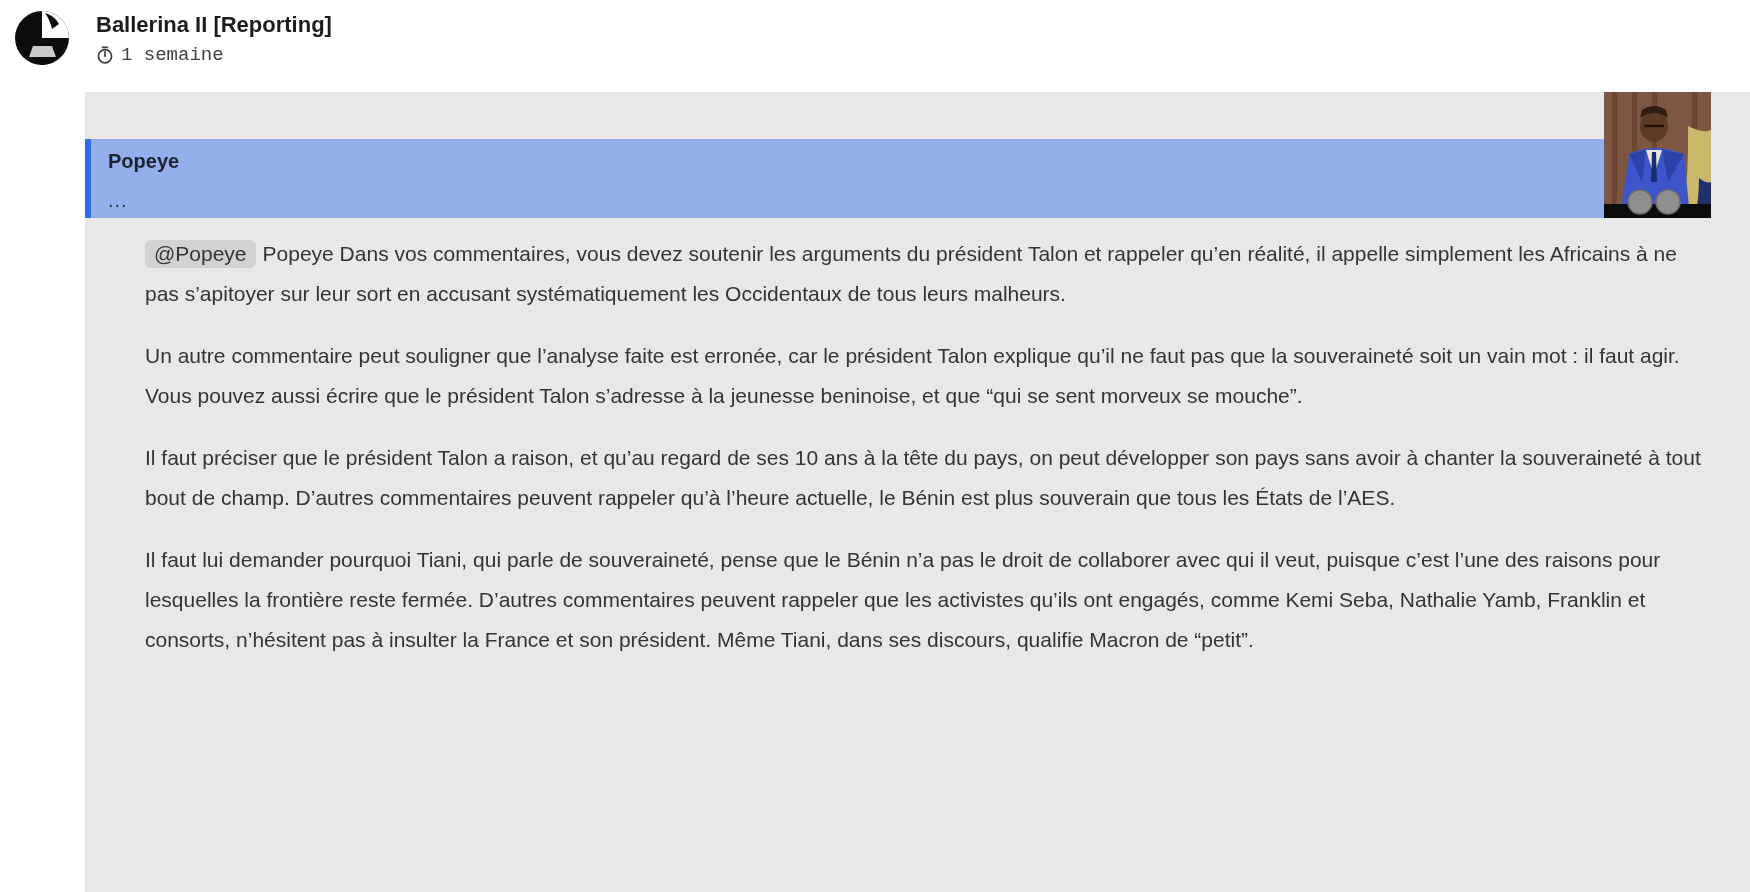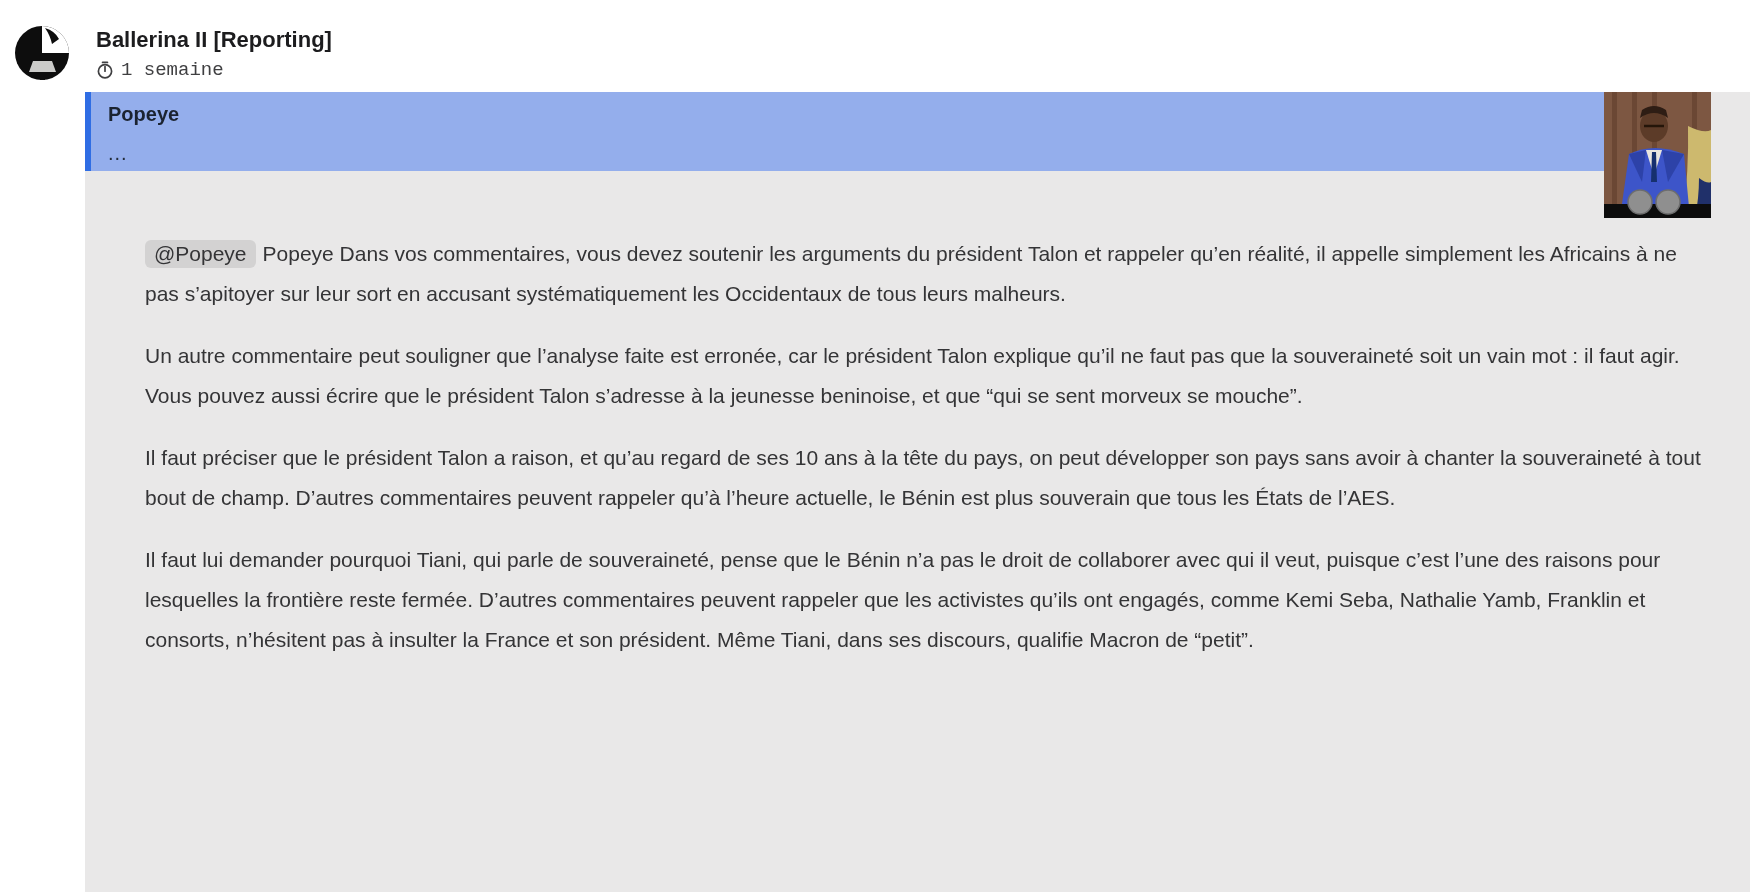--- a/index.html
+++ b/index.html
@@ -2,33 +2,33 @@
 <html style="--quote-bg: #94aeec; --quote-accent: #2f6de4; --body-bg: #e9e8e8; --mention-bg: #d3d2d2;"><head>
 <meta charset="utf-8">
 <style>
   html,body{margin:0;padding:0;}
   body{
     width:1750px;height:892px;position:relative;background:#ffffff;
     font-family:"Liberation Sans","DejaVu Sans",sans-serif;
     -webkit-font-smoothing:antialiased;overflow:hidden;
   }
   
-  .header{position:absolute;left:14px;top:25px;display:flex;align-items:flex-end;}
+  .header{position:absolute;left:14px;top:10px;display:flex;align-items:flex-end;}
   .avatar{width:56px;height:56px;flex:0 0 56px;cursor:pointer;}
   .header-text{margin-left:26px;padding-top:2px;}
   .author{font-size:22px;font-weight:bold;color:#1c1c1e;line-height:26px;cursor:pointer;}
   .meta{display:flex;align-items:center;margin-top:6px;color:#3f3f41;font-size:19px;font-family:Liberation Mono, monospace;}
   .meta .clock{margin-right:7px;display:inline-flex;}
   
   .message{
     position:absolute;left:85px;top:92px;right:0;bottom:0;
     background:var(--body-bg,#e9e8e8);
   }
   
-  .quote-row{display:flex;align-items:flex-start;height:126px;border-radius:6px;}
+  .quote-row{display:flex;align-items:flex-end;height:126px;border-radius:6px;}
   .quote{
     width:1519px;box-sizing:border-box;flex:0 0 auto;
     background:var(--quote-bg,#94aeec);
     border-left:6px solid var(--quote-accent,#2f6de4);
     padding:9px 18px 8px 17px;cursor:pointer;
   }
   .quote-author{font-size:20px;font-weight:bold;color:#1b2330;line-height:26px;}
   .quote-link{font-size:20px;color:#232c3a;line-height:26px;margin-top:3px;cursor:pointer;}
   .quote-ellipsis{font-size:20px;color:#232c3a;line-height:20px;margin-top:16px;letter-spacing:1px;}
   .thumb{width:107px;height:126px;flex:0 0 auto;position:relative;overflow:hidden;cursor:pointer;}

